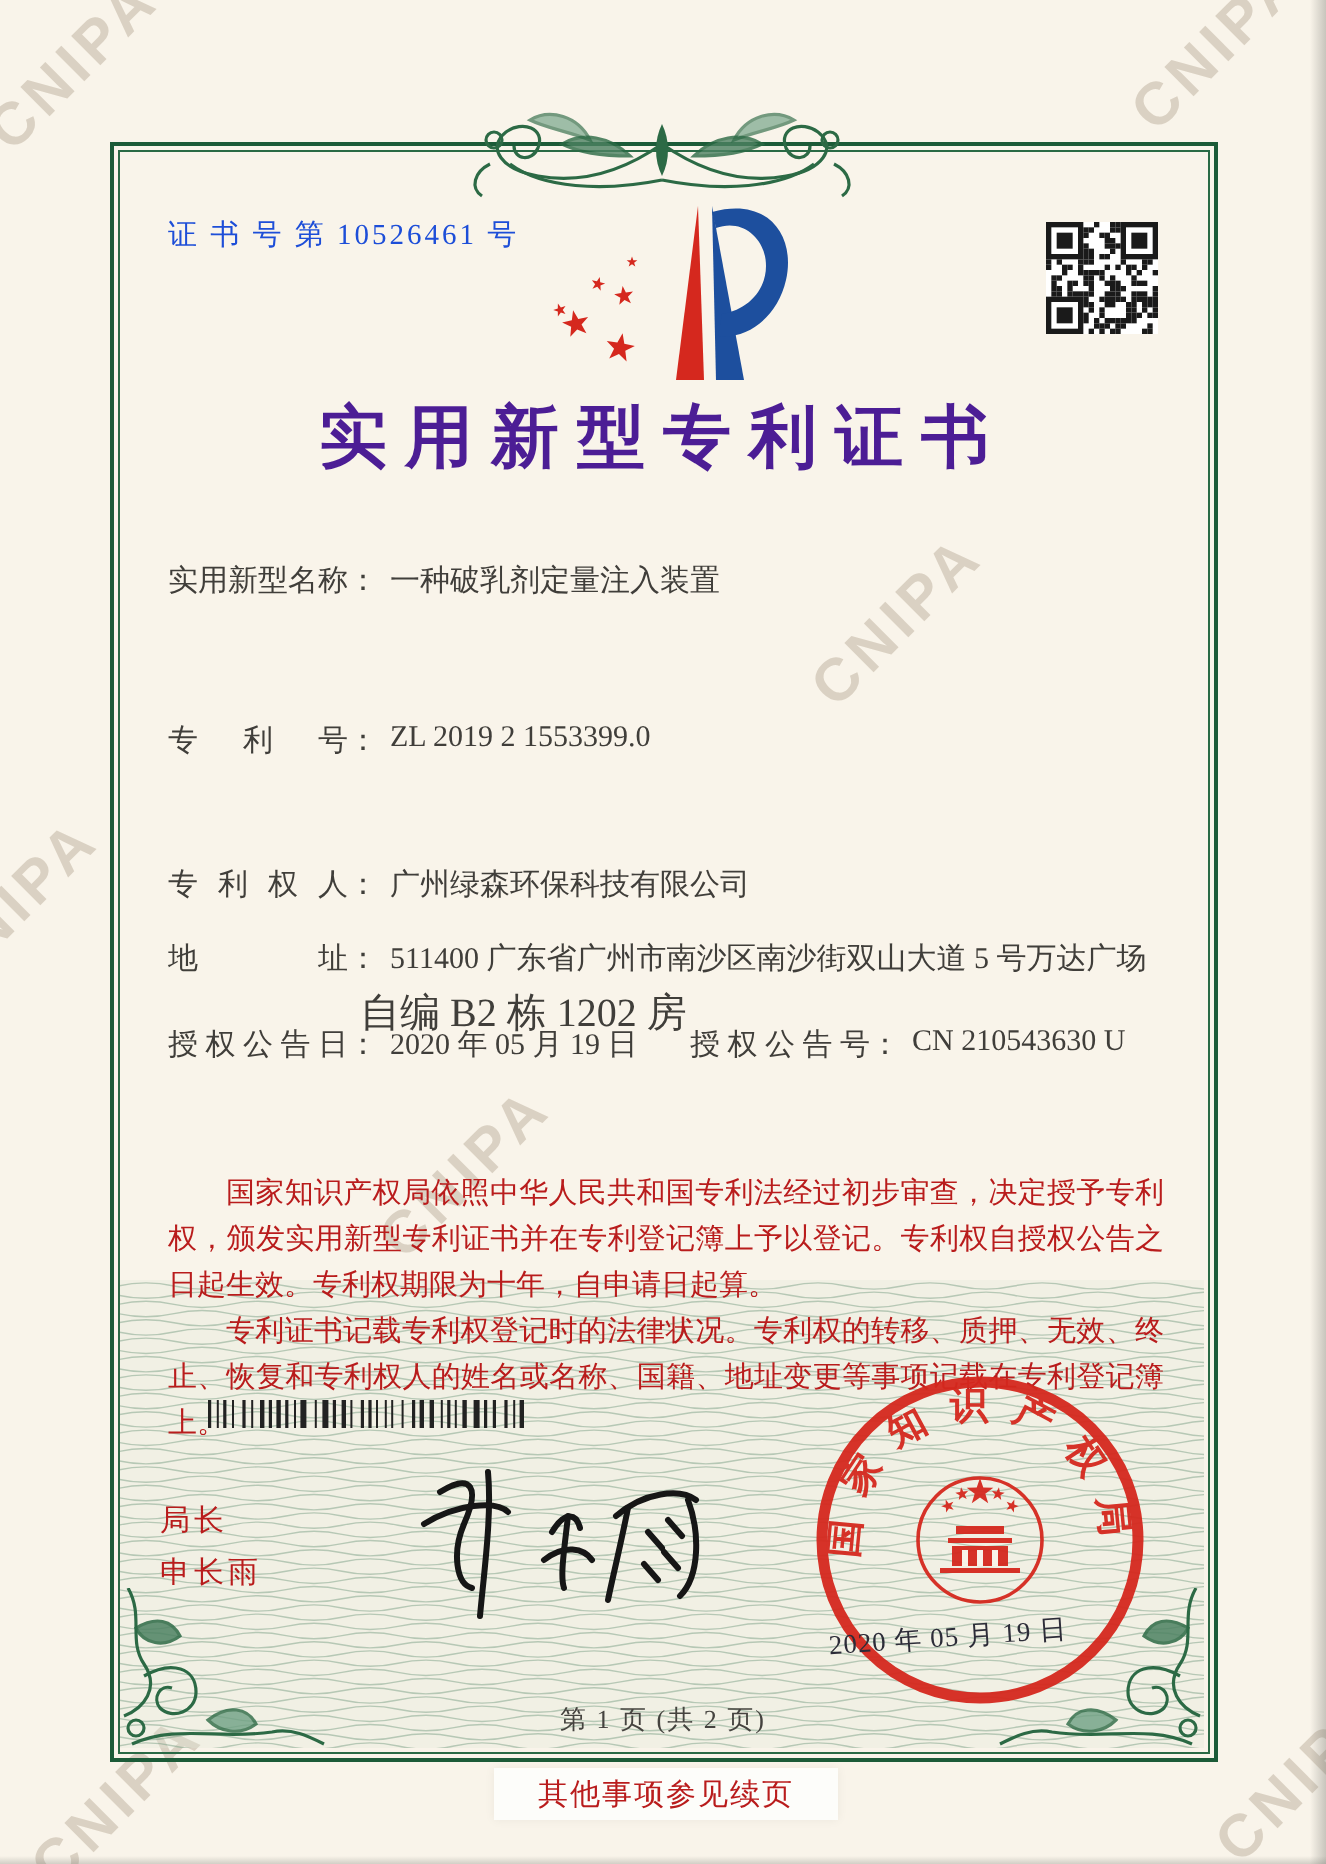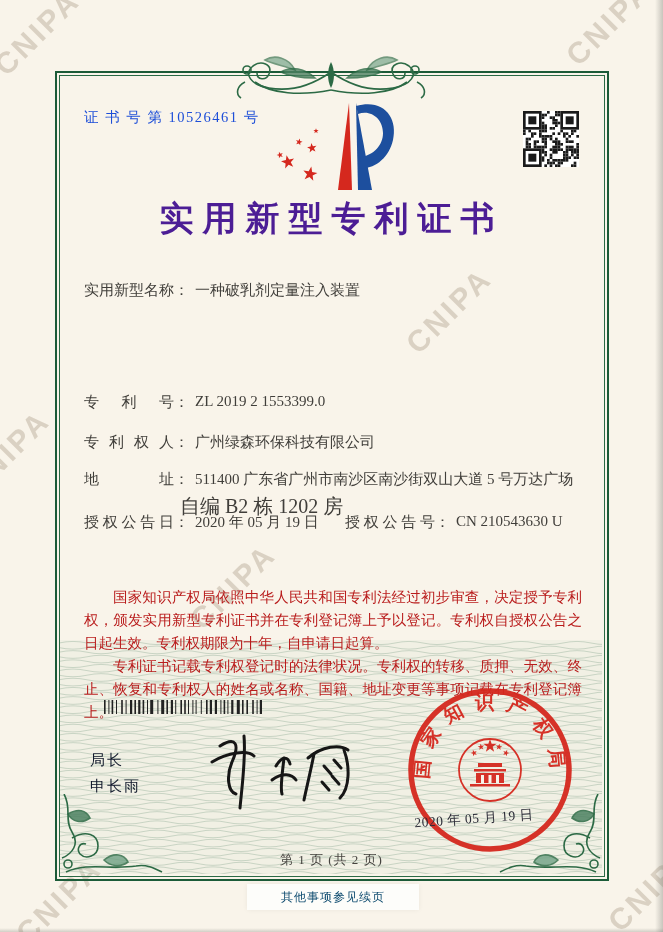--- a/index.html
+++ b/index.html
@@ -25,32 +25,32 @@
          font-size:34px;font-weight:bold;letter-spacing:9px;color:#4c1d95;}
   .frow{position:absolute;left:84px;font-size:15px;color:#403e3a;white-space:nowrap;}
   .flabel{display:inline-block;width:90px;text-align:justify;text-align-last:justify;vertical-align:top;}
   .fcolon{display:inline-block;vertical-align:top;}
   .fvalue{display:inline-block;margin-left:6px;vertical-align:top;font-family:Liberation Serif, serif;}
   .fvalue2{display:block;margin-left:96px;margin-top:4px;font-size:20px;}
   .paras{position:absolute;left:84px;top:538px;width:498px;font-size:14.5px;
          line-height:23px;color:#b91c1c;text-align:justify;margin-top:48px;}
   .paras p{margin:0;text-indent:2em;}
   .barcode{position:absolute;left:104px;top:700px;}
-  .officer{position:absolute;left:90px;font-family:"Liberation Sans","DejaVu Sans",sans-serif;
-           font-size:15px;color:#0f172a;letter-spacing:2px;}
+  .officer{position:absolute;left:80px;font-family:"Liberation Sans","DejaVu Sans",sans-serif;
+           font-size:15px;color:#b91c1c;letter-spacing:2px;}
   .officer.t{top:751px;} .officer.n{top:777px;}
   .signature{position:absolute;left:192px;top:728px;}
   .seal{position:absolute;left:404px;top:686px;z-index:5;opacity:0.95;}
   .seal-date{position:absolute;left:398px;top:810px;width:152px;text-align:center;z-index:6;
              font-size:13.5px;color:#2c2c38;letter-spacing:0.5px;transform:rotate(-4deg);}
   .page-info{position:absolute;left:0;right:0;top:851px;text-align:center;
              font-size:13px;letter-spacing:1px;color:#45433f;}
   .note-band{position:absolute;left:247px;top:884px;width:172px;height:26px;background:#fdfdfa;
              box-shadow:0 0 5px rgba(0,0,0,0.06);display:flex;align-items:center;justify-content:center;}
-  .note-band span{font-size:12px;letter-spacing:1px;color:#0c4a6e;}
+  .note-band span{font-size:15px;letter-spacing:1px;color:#b91c1c;}
   .edge-right{position:absolute;right:0;top:0;width:8px;height:100%;z-index:9;
               background:linear-gradient(90deg,rgba(120,120,114,0),rgba(120,120,114,0.38));}
   .edge-bottom{position:absolute;left:0;bottom:0;width:100%;height:4px;z-index:9;
                background:linear-gradient(180deg,rgba(120,120,114,0),rgba(120,120,114,0.30));}
   .ornament-top{position:absolute;left:231px;top:42px;z-index:4;}
   .corner{position:absolute;z-index:4;}
   .corner.bl{left:58px;top:794px;}
   .corner.br{left:494px;top:794px;transform:scaleX(-1);}
 </style>
 </head>
@@ -340,21 +340,21 @@
           <rect x="2.6666666666666665" y="39.99999999999999" width="13.333333333333332" height="13.333333333333332" fill="#ffffff"></rect>
           <rect x="5.333333333333333" y="42.666666666666664" width="8" height="8" fill="#1a1a1a"></rect>
         </g>
       </svg>
 
     <div class="title">实用新型专利证书</div>
 
     <div class="frow" style="top:281px;">
       <span class="flabel">实用新型名称</span><span class="fcolon">：</span><span class="fvalue">一种破乳剂定量注入装置</span>
     </div>
-    <div class="frow" style="top:361px;margin-top:32px;">
+    <div class="frow" style="top:361px;">
       <span class="flabel">专利号</span><span class="fcolon">：</span><span class="fvalue">ZL 2019 2 1553399.0</span>
     </div>
     <div class="frow" style="top:433px;">
       <span class="flabel">专利权人</span><span class="fcolon">：</span><span class="fvalue">广州绿森环保科技有限公司</span>
     </div>
     <div class="frow" style="top:470px;">
       <span class="flabel">地址</span><span class="fcolon">：</span><span class="fvalue">511400 广东省广州市南沙区南沙街双山大道 5 号万达广场</span>
       <span class="fvalue2">自编 B2 栋 1202 房</span>
     </div>
     <div class="frow" style="top:513px;">

